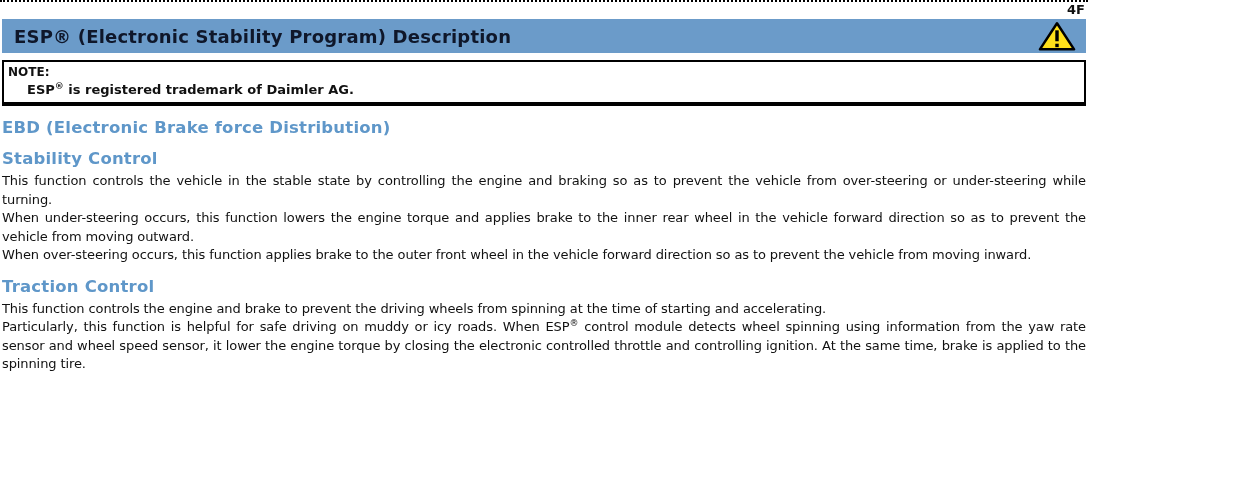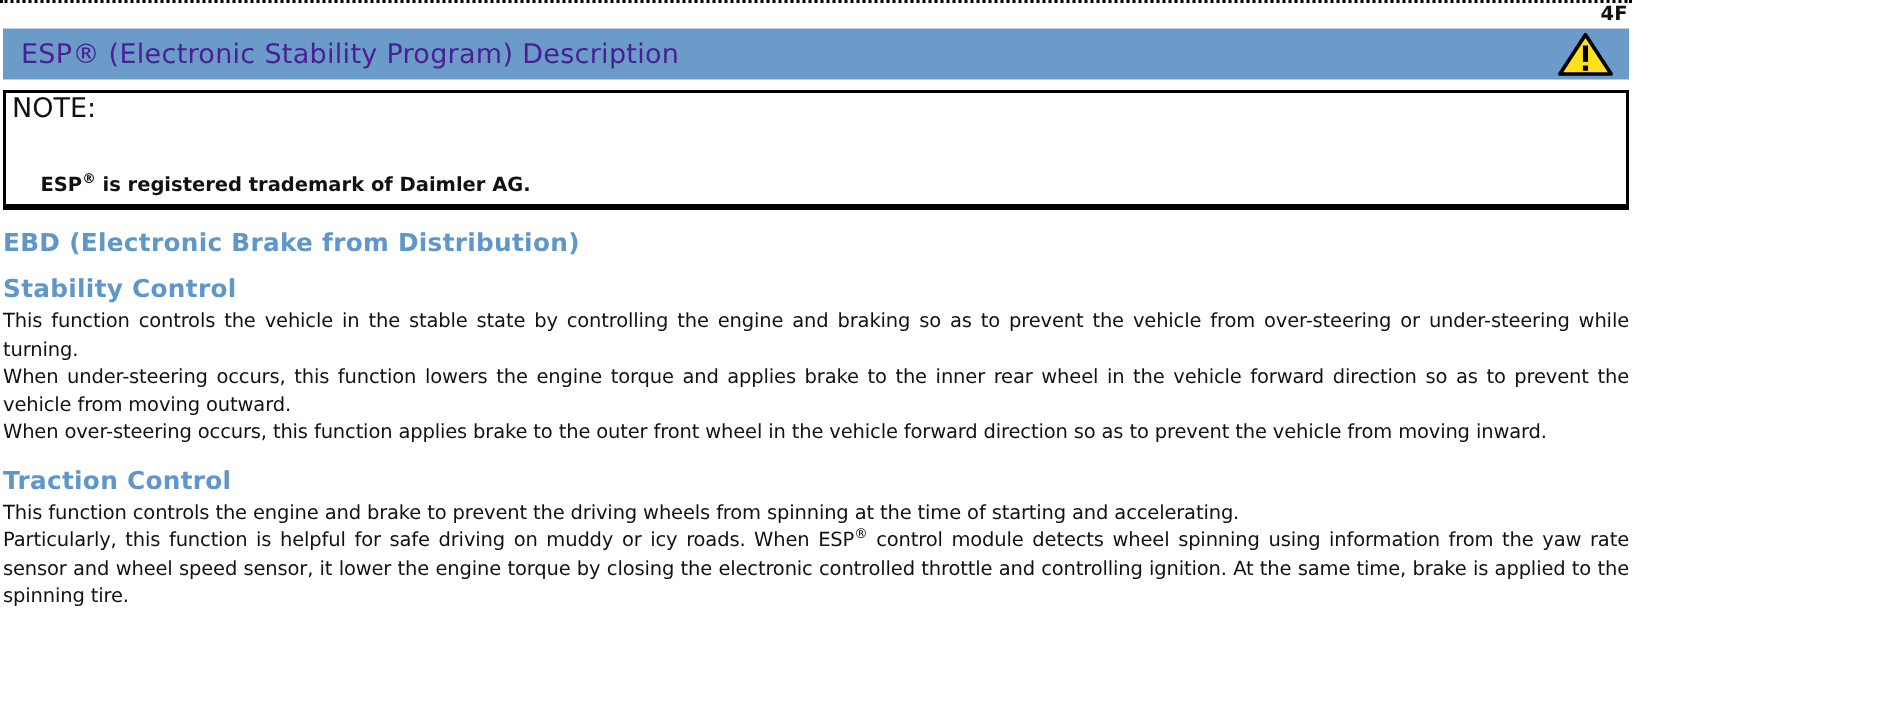--- a/index.html
+++ b/index.html
@@ -18,34 +18,34 @@
   .top-dotted{border-top:2px dotted #000;height:0;margin:0;}
   .page-num{
     text-align:right;font-weight:bold;font-size:13px;line-height:16px;
     padding:0 3px 1px 0;
   }
   .header-bar{
     margin:0 2px;height:34px;background:var(--header-bg);
     display:flex;align-items:center;padding:0 10px 0 12px;
   }
   .header-title{
-    flex:1;color:#4c1d95;font-weight:normal;font-size:18px;letter-spacing:.2px;
+    flex:1;color:#0f172a;font-weight:bold;font-size:18px;letter-spacing:.2px;
     white-space:nowrap;
   }
   .header-title sup.reg{font-size:1em;vertical-align:baseline;line-height:0;}
   .warning{flex:0 0 auto;display:flex;align-items:center;}
   .content{padding:0 2px;}
   .intro{margin-top:7px;}
   .intro p{margin:0;font-size:13px;line-height:18.5px;letter-spacing:-.1px;}
   .note-box{
     border:2px solid #000;border-bottom-width:4px;
     margin-top:5px;padding:2px 4px 4px 4px;
   }
-  .note-label{font-weight:normal;font-size:18px;line-height:17px;}
-  .note-text{font-weight:bold;font-size:13px;line-height:17px;padding-left:19px;margin-top:34px;}
+  .note-label{font-weight:bold;font-size:12px;line-height:17px;}
+  .note-text{font-weight:bold;font-size:13px;line-height:17px;padding-left:19px;}
   .section-heading{
     color:var(--heading);font-weight:bold;font-size:16.5px;
     margin:12px 0 4px 0;letter-spacing:.2px;
   }
   .section p{
     margin:0;font-size:13px;line-height:18.5px;letter-spacing:-.1px;
     text-align:justify;
   }
   sup.reg{font-size:9px;line-height:0;vertical-align:super;}
 </style>
@@ -76,21 +76,21 @@
 
     <div class="note-box">
       <div class="note-label">NOTE:</div>
       <div class="note-text">ESP<sup class="reg">®</sup> is registered trademark of Daimler AG.</div>
     </div>
 
     <section class="section">
     </section>
 
     <section class="section">
-      <h2 class="section-heading">EBD (Electronic Brake from Distribution)</h2>
+      <h2 class="section-heading">EBD (Electronic Brake force Distribution)</h2>
     </section>
 
     <section class="section">
       <h2 class="section-heading">Stability Control</h2>
       <p>This function controls the vehicle in the stable state by controlling the engine and braking so as to prevent the vehicle from over-steering or under-steering while turning.</p>
       <p>When under-steering occurs, this function lowers the engine torque and applies brake to the inner rear wheel in the vehicle forward direction so as to prevent the vehicle from moving outward.</p>
       <p>When over-steering occurs, this function applies brake to the outer front wheel in the vehicle forward direction so as to prevent the vehicle from moving inward.</p>
     </section>
 
     <section class="section">

